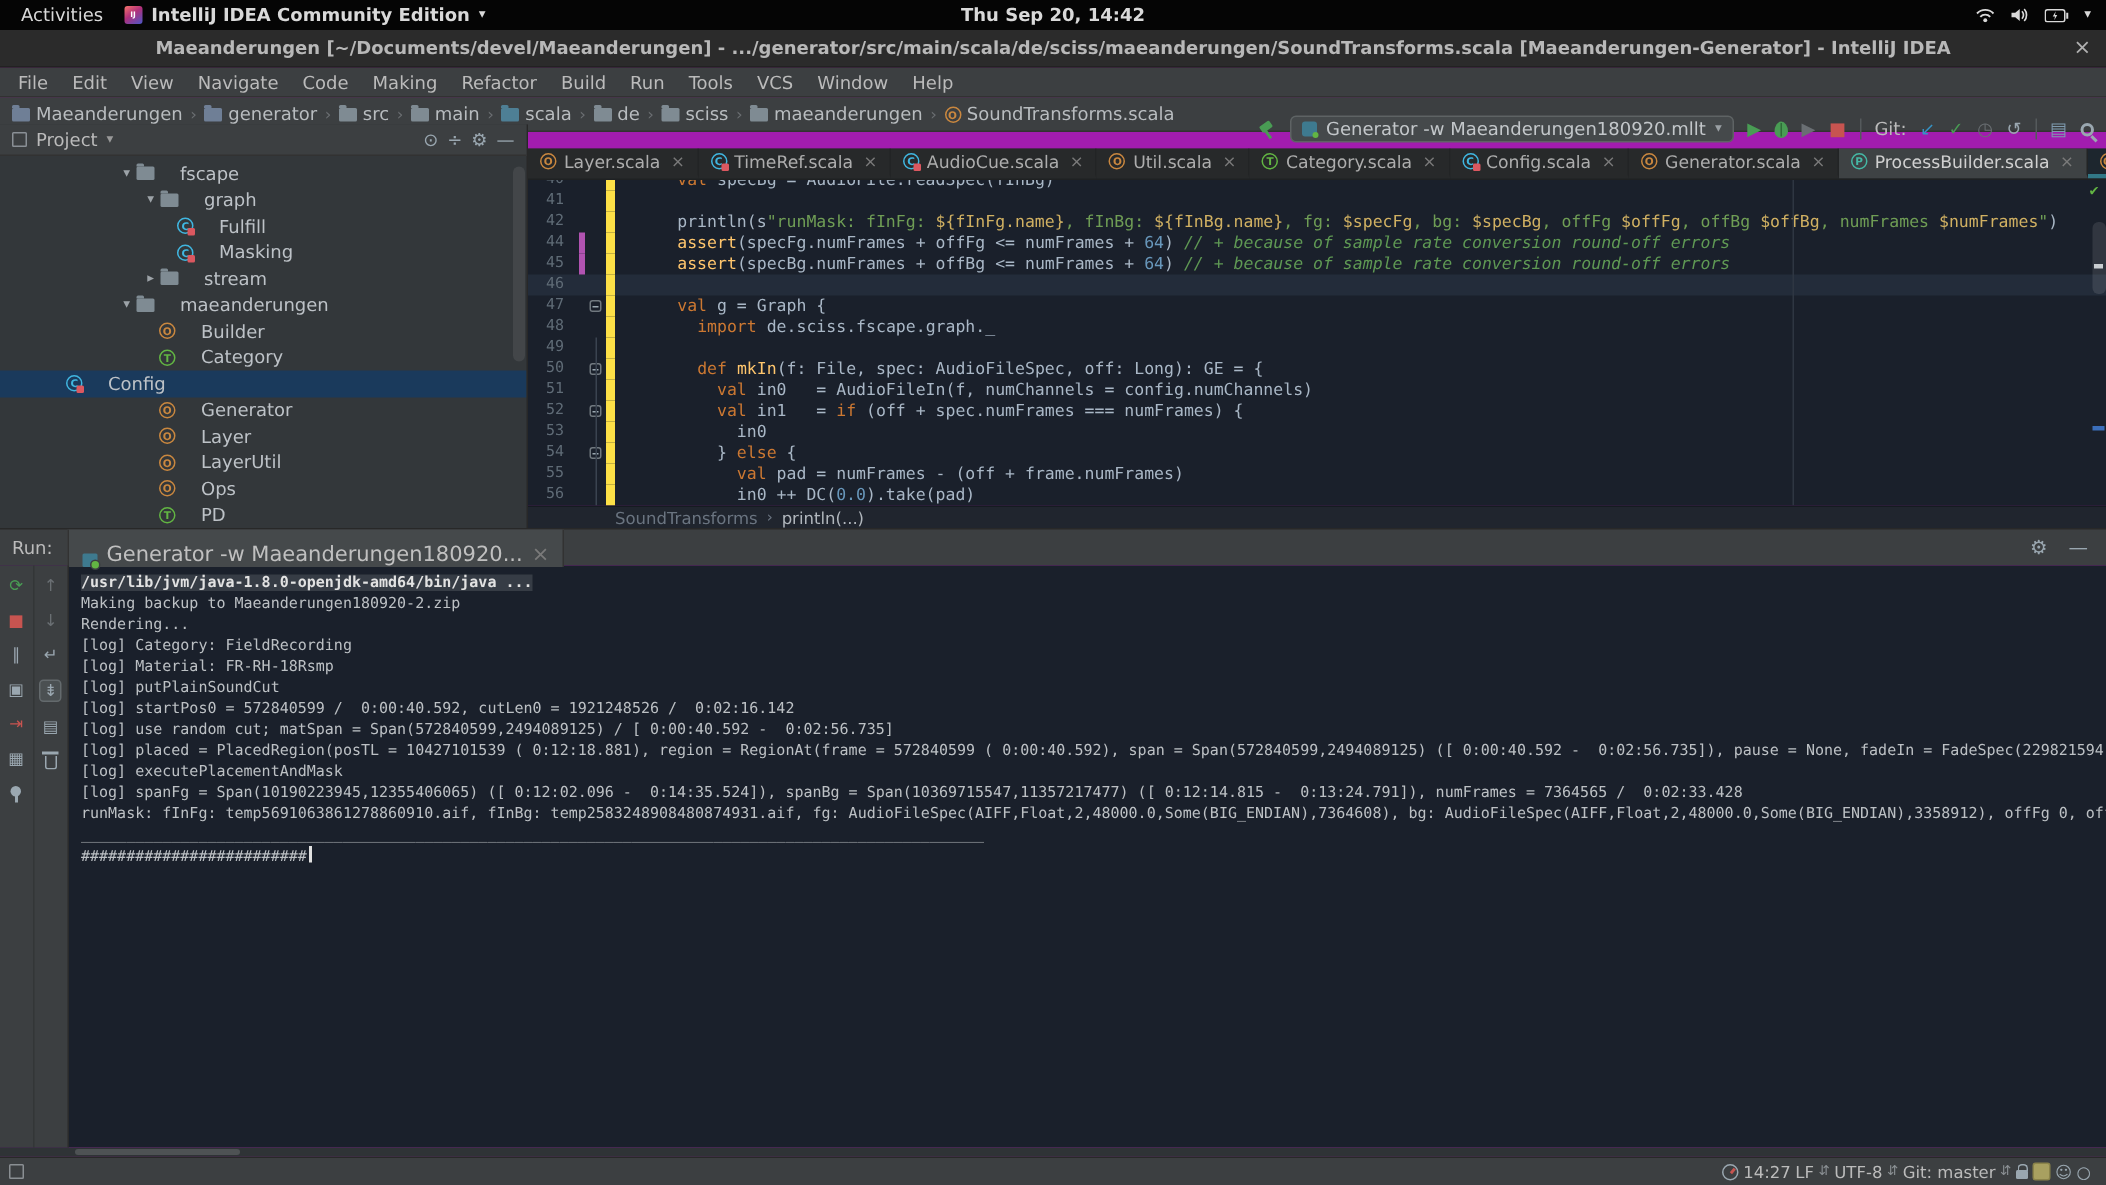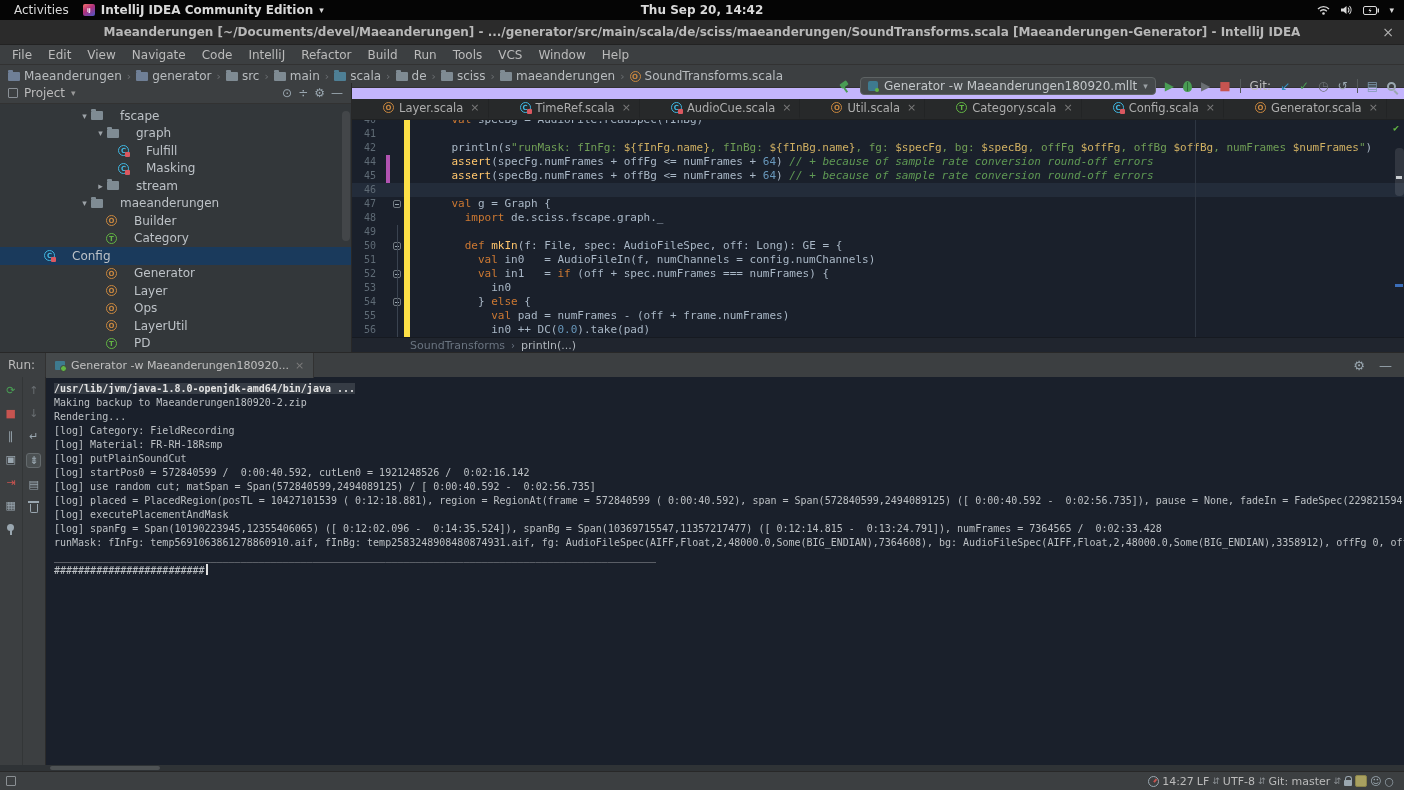--- a/index.html
+++ b/index.html
@@ -1,19 +1,19 @@
 <!DOCTYPE html>
 <html><head>
 <meta charset="utf-8">
 <style>
   * { margin:0; padding:0; box-sizing:border-box; }
   html,body { background:#1a1a1a; }
   .screen { position:relative; width:1404px; height:790px; overflow:hidden;
             font-family:"DejaVu Sans","Liberation Sans",sans-serif; color:#bbbbbb;
-            background:#c4b5fd; }
+            background:#a21caf; }
 
   
   .gnome-bar { height:20px; background:#050505; display:flex; align-items:center;
                color:#d9d9d9; font-size:12px; position:relative; }
   .gb-activities { padding:0 14px; }
   .gb-app { display:flex; align-items:center; gap:6px; font-weight:bold; }
   .ij-logo { width:12px; height:12px; border-radius:2px; display:inline-block;
              background:linear-gradient(145deg,#f8746a 0%,#b0307c 45%,#4a57c8 100%);
              font-size:5px; color:#fff; text-align:center; line-height:12px; font-weight:bold;}
   .gb-clock { position:absolute; left:50%; transform:translateX(-50%); font-weight:bold;}
@@ -100,21 +100,21 @@
   .sic-cls::after { content:""; position:absolute; right:-2px; bottom:-2px; width:5px; height:5px;
                     background:#db5860; border-radius:1px;}
   .sic-cls2 { border:1.5px solid #45b8a5; color:#45b8a5; }
   .sic-cls2::before { content:"P"; }
 
   
   .editor-area { flex:1; display:flex; flex-direction:column; min-width:0; }
   .tab-strip { height:21px; background:#27292a; display:flex; align-items:stretch;
                border-bottom:1px solid #1f2122; font-size:11.5px; overflow:hidden;}
   .tab { display:flex; align-items:center; gap:5px; padding:0 8px; color:#adadad;
-         border-right:1px solid #222425; background:#27292a; border-bottom:3px solid transparent;margin-left:23px;}
+         border-right:1px solid #222425; background:#27292a; border-bottom:3px solid transparent;}
   .tab .x { color:#7a7a7a; font-size:11px; margin-left:2px;}
   .tab.raised { background:#3e4244; color:#d0d0d0; }
   .tab.active { background:#1d262e; color:#3d96ad; border-bottom:3px solid #327886; }
 
   .editor { flex:1; position:relative; background:#1a202b; overflow:hidden;
             font-family:"DejaVu Sans Mono","Liberation Mono",monospace; }
   .code-scroll { margin-top:-7px; }
   .cline { height:14px; line-height:14px; display:flex; font-size:11px; white-space:pre;}
   .cline.caret { background:#232c3a; }
   .ln { width:24px; text-align:right; color:#5f6b76; font-size:10px; flex:none;}
@@ -137,23 +137,23 @@
   .ed-crumbs { height:15px; background:#20252e; border-top:1px solid #161a21;
                display:flex; align-items:center; gap:6px; padding-left:58px; font-size:11px;}
   .edc-file { color:#6a7480; }
   .edc-sep { color:#6a7480; font-size:10px;}
   .edc-member { color:#b0b6bc; }
 
   
   .run-header { height:25px; background:#3c3f41; border-top:1px solid #282828;
                 display:flex; align-items:center; font-size:12px; }
   .run-lbl { padding:0 10px 0 8px; color:#bbb; }
-  .run-tab { height:25px; display:flex; align-items:center; gap:6px; padding:0 9px;
+  .run-tab { height:25px; display:flex; align-items:flex-end; gap:6px; padding:0 9px;
              background:#45494b; border-left:1px solid #323232; border-right:1px solid #323232;
-             color:#c0c0c0; font-size:11px;}
+             color:#c0c0c0; font-size:14px;}
   .run-tab .x { color:#7a7a7a; }
   .appic { width:10px; height:9px; background:#3e7a8f; border-radius:1px; position:relative;
            display:inline-block;}
   .appic::after { content:""; position:absolute; right:-2px; bottom:-2px; width:5px; height:5px;
                   border-radius:50%; background:#62b543; border:1px solid #3c3f41;}
   .rh-right { margin-left:auto; display:flex; align-items:center; gap:14px; padding-right:12px;
               color:#9aa7b0; font-size:13px;}
 
   .run-body { height:388px; display:flex; background:#1a202b; }
   .rtb { width:46px; background:#3c3f41; border-right:1px solid #2b2b2b; display:flex; flex:none;}
@@ -237,21 +237,21 @@
     <span class="tb-text">Maeanderungen [~/Documents/devel/Maeanderungen] - .../generator/src/main/scala/de/sciss/maeanderungen/SoundTransforms.scala [Maeanderungen-Generator] - IntelliJ IDEA</span>
     <span class="tb-close">×</span>
   </div>
 
   <div class="menu-bar" id="menu-items">
       <span class="mi">File</span>
       <span class="mi">Edit</span>
       <span class="mi">View</span>
       <span class="mi">Navigate</span>
       <span class="mi">Code</span>
-      <span class="mi">IntelliJ</span>
+      <span class="mi">Making</span>
       <span class="mi">Refactor</span>
       <span class="mi">Build</span>
       <span class="mi">Run</span>
       <span class="mi">Tools</span>
       <span class="mi">VCS</span>
       <span class="mi">Window</span>
       <span class="mi">Help</span>
     </div>
 
   <div class="nav-bar">
@@ -380,25 +380,25 @@
           <div class="trow" style="padding-left: 106px;">
             <span class="sic sic-obj"></span>
             <span class="tlabel">Generator</span>
           </div>
           <div class="trow" style="padding-left: 106px;">
             <span class="sic sic-obj"></span>
             <span class="tlabel">Layer</span>
           </div>
           <div class="trow" style="padding-left: 106px;">
             <span class="sic sic-obj"></span>
+            <span class="tlabel">LayerUtil</span>
+          </div>
+          <div class="trow" style="padding-left: 106px;">
+            <span class="sic sic-obj"></span>
             <span class="tlabel">Ops</span>
-          </div>
-          <div class="trow" style="padding-left: 106px;">
-            <span class="sic sic-obj"></span>
-            <span class="tlabel">LayerUtil</span>
           </div>
           <div class="trow" style="padding-left: 106px;">
             <span class="sic sic-trait"></span>
             <span class="tlabel">PD</span>
           </div>
         </div>
       <div class="pp-scroll"></div>
     </div>
 
     <div class="editor-area">

